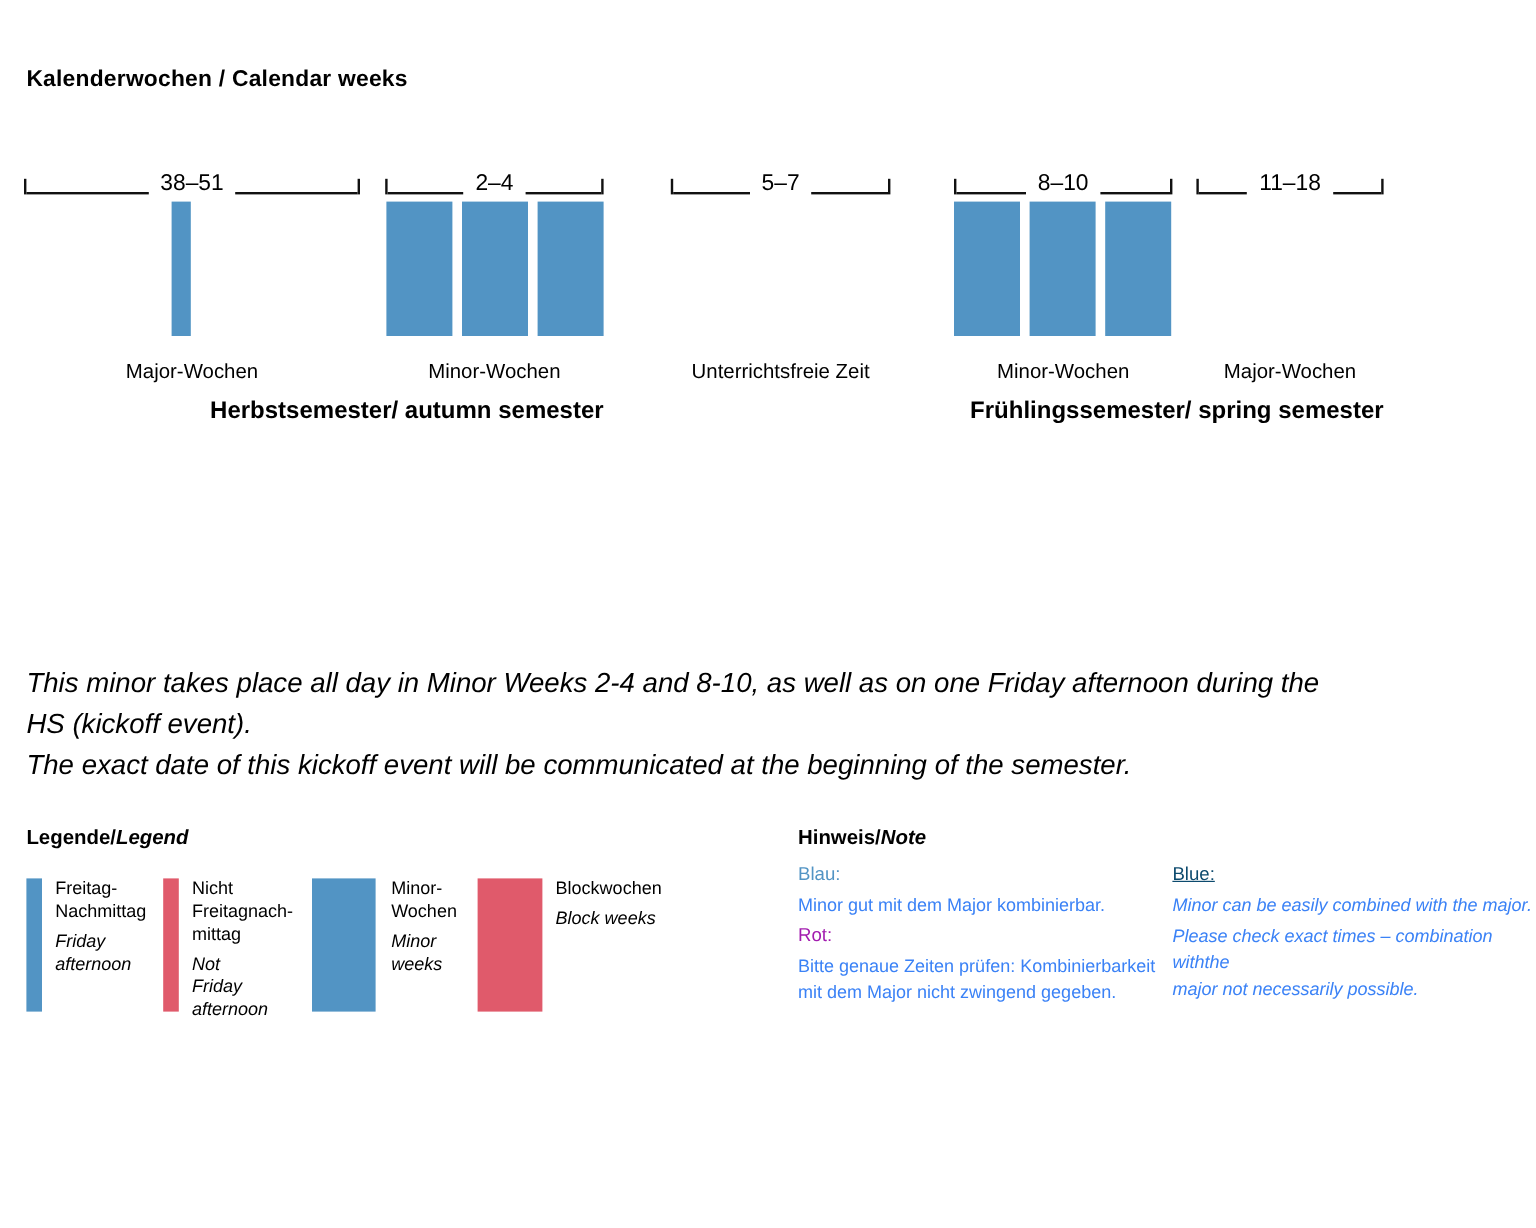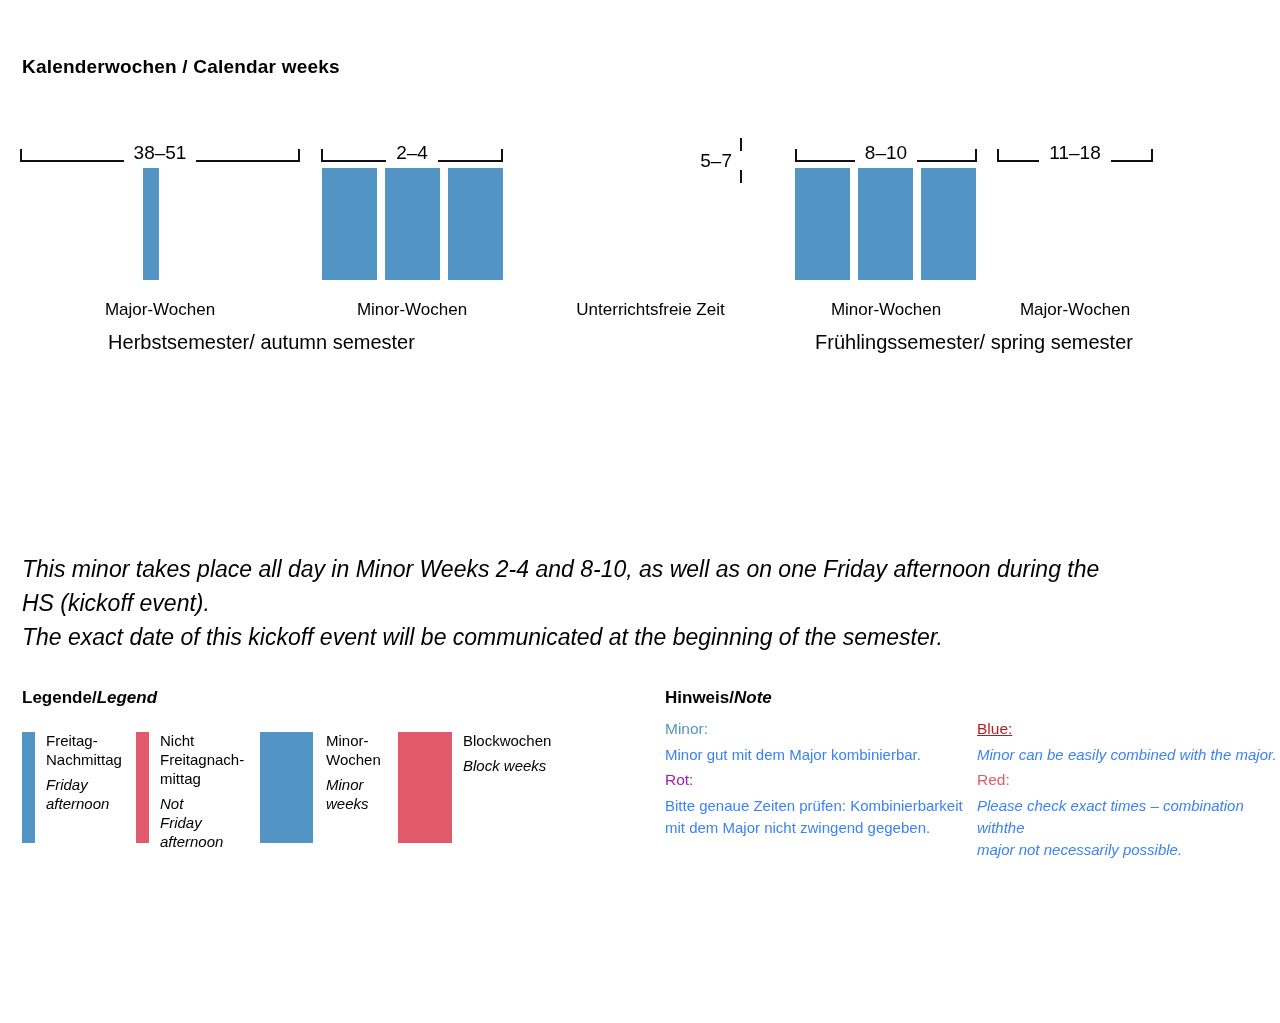--- a/index.html
+++ b/index.html
@@ -18,21 +18,21 @@
 
   
   .bracket { display: flex; align-items: flex-end; height: 24px; }
   .tick  { width: 2px; height: 13px; background: #111; flex: none; }
   .hline { flex: 1; height: 2px; background: #111; }
   .range { padding: 0 10px; font-size: 19px; line-height: 1; white-space: nowrap; }
 
   .bar { position: absolute; top: 168px; height: 112px; }
 
   .glabel { position: absolute; top: 300px; font-size: 17px; text-align: center; white-space: nowrap; }
-  .sem    { position: absolute; top: 331px; font-size: 20px; font-weight: normal; text-align: center; white-space: nowrap; }
+  .sem    { position: absolute; top: 331px; font-size: 20px; font-weight: bold; text-align: right; white-space: nowrap; }
 
   .body-text {
     position: absolute; left: 22px; width: 1250px;
     font-size: 23px; line-height: 34px; white-space: pre-line;
   }
   .italic { font-style: italic; }
 
   .sec-heading { font-size: 17px; font-weight: bold; }
 
   .legend-de { font-size: 15px; line-height: 19px; white-space: pre-line; }
@@ -58,21 +58,21 @@
       <span class="hline"></span>
       <span class="tick"></span>
     </div>
     <div class="abs bracket" style="left:321px; top:138px; width:182px;">
       <span class="tick"></span>
       <span class="hline"></span>
       <span class="range">2–4</span>
       <span class="hline"></span>
       <span class="tick"></span>
     </div>
-    <div class="abs bracket" style="left:559px; top:138px; width:183px;flex-direction:column;">
+    <div class="abs bracket" style="left:559px; top:138px; width:183px;">
       <span class="tick"></span>
       <span class="hline"></span>
       <span class="range">5–7</span>
       <span class="hline"></span>
       <span class="tick"></span>
     </div>
     <div class="abs bracket" style="left:795px; top:138px; width:182px;">
       <span class="tick"></span>
       <span class="hline"></span>
       <span class="range">8–10</span>
@@ -148,29 +148,28 @@
       <div class="legend-en">Block weeks</div>
     </div>
   </div>
 
   <div>
     <div class="abs" style="left:665px; top:688px;">
       <span class="sec-heading">Hinweis/</span><span class="sec-heading italic">Note</span>
     </div>
 
     <div class="abs note-col" style="left:665px; top:719px; width:300px;">
-      <div class="note-label" style="color: rgb(82, 148, 196);">Minor:</div>
+      <div class="note-label" style="color: rgb(82, 148, 196);">Blau:</div>
       <div class="note-text">Minor gut mit dem Major kombinierbar.</div>
       <div class="note-label" style="color: #a21caf;">Rot:</div>
       <div class="note-text">Bitte genaue Zeiten prüfen: Kombinierbarkeit
 mit dem Major nicht zwingend gegeben.</div>
     </div>
 
     <div class="abs note-col" style="left:977px; top:719px; width:300px;">
-      <div class="note-label" style="color: #b91c1c; text-decoration: underline;">Blue:</div>
+      <div class="note-label" style="color: #0c4a6e; text-decoration: underline;">Blue:</div>
       <div class="note-text italic">Minor can be easily combined with the major.</div>
-      <div class="note-label" style="color: rgb(224, 90, 107);">Red:</div>
       <div class="note-text italic">Please check exact times – combination withthe
 major not necessarily possible.</div>
     </div>
   </div>
 
 </div>
 
 </body></html>

